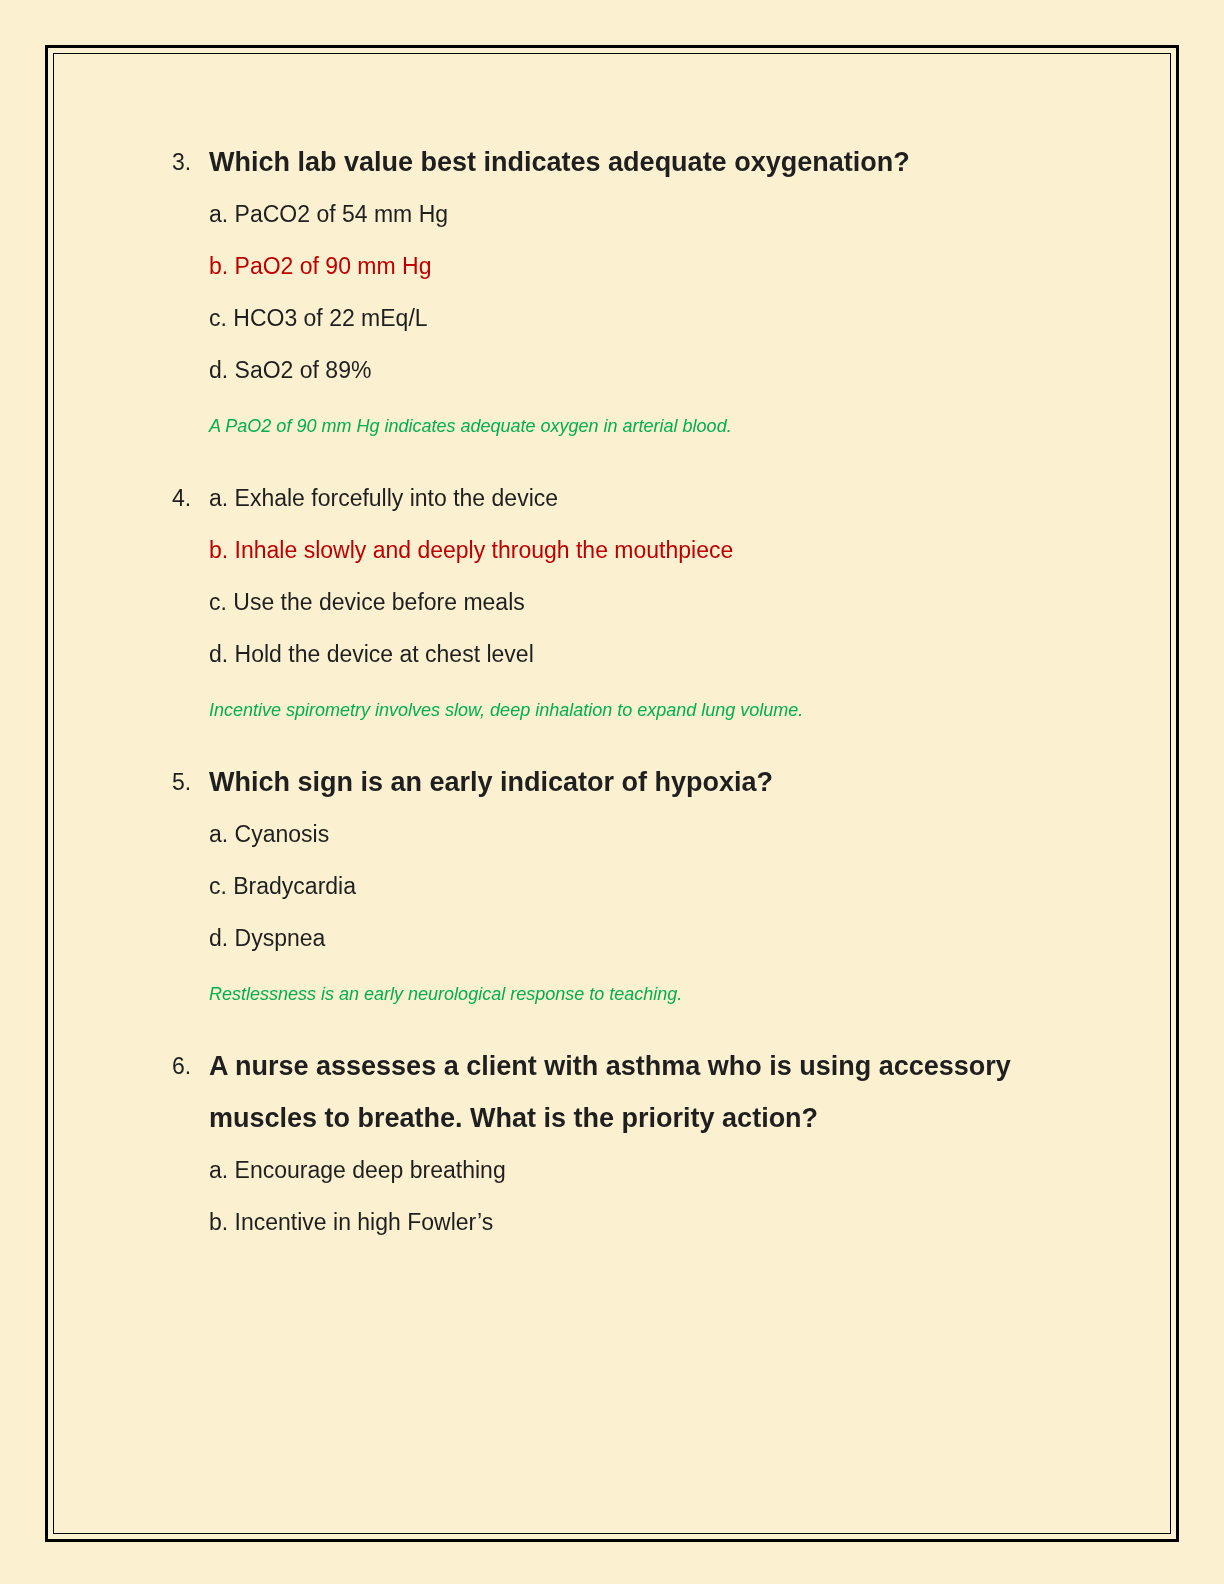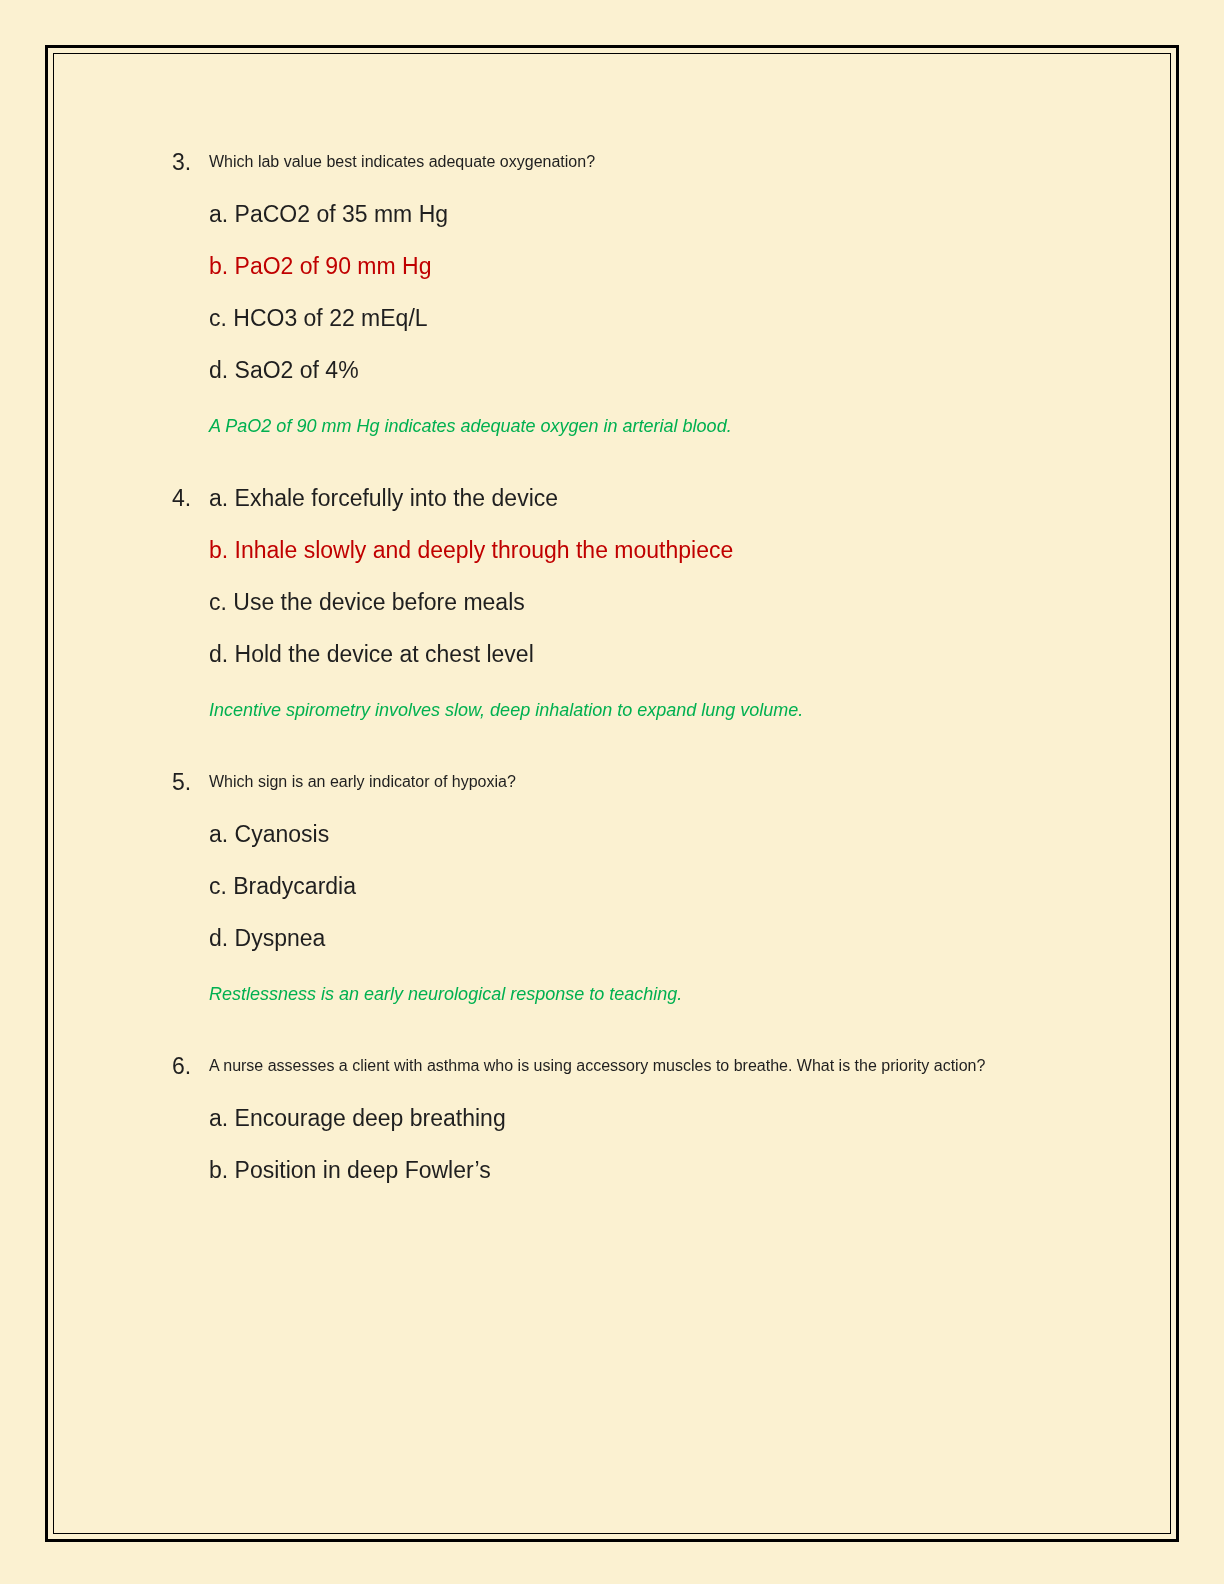--- a/index.html
+++ b/index.html
@@ -55,22 +55,23 @@
     font-size: 23px;
     line-height: 52px;
   }
 
   .q-body {
     flex: 1 1 auto;
     max-width: 872px;
   }
 
   .q-text {
-    font-size: 16px;
+    font-size: 27px;
     line-height: 52px;
+    font-weight: bold;
   }
 
   .q-option {
     font-size: 23px;
     line-height: 52px;
   }
 
   .q-option.correct {
     color: #c00000;
   }
@@ -86,24 +87,24 @@
 <body>
 
 <div class="page">
   <div class="frame-outer">
     <div class="frame-inner"></div>
     <div class="content" id="questions-container">
         <div class="question">
           <div class="q-number">3.</div>
           <div class="q-body">
             <div class="q-text">Which lab value best indicates adequate oxygenation?</div>
-            <div class="q-option">a. PaCO2 of 35 mm Hg</div>
+            <div class="q-option">a. PaCO2 of 54 mm Hg</div>
             <div class="q-option correct">b. PaO2 of 90 mm Hg</div>
             <div class="q-option">c. HCO3 of 22 mEq/L</div>
-            <div class="q-option">d. SaO2 of 4%</div>
+            <div class="q-option">d. SaO2 of 89%</div>
             <div class="q-explanation">A PaO2 of 90 mm Hg indicates adequate oxygen in arterial blood.</div>
           </div>
         </div>
         <div class="question">
           <div class="q-number">4.</div>
           <div class="q-body">
             <div class="q-option">a. Exhale forcefully into the device</div>
             <div class="q-option correct">b. Inhale slowly and deeply through the mouthpiece</div>
             <div class="q-option">c. Use the device before meals</div>
             <div class="q-option">d. Hold the device at chest level</div>
@@ -118,18 +119,18 @@
             <div class="q-option">c. Bradycardia</div>
             <div class="q-option">d. Dyspnea</div>
             <div class="q-explanation">Restlessness is an early neurological response to teaching.</div>
           </div>
         </div>
         <div class="question">
           <div class="q-number">6.</div>
           <div class="q-body">
             <div class="q-text">A nurse assesses a client with asthma who is using accessory muscles to breathe. What is the priority action?</div>
             <div class="q-option">a. Encourage deep breathing</div>
-            <div class="q-option">b. Position in deep Fowler’s</div>
+            <div class="q-option">b. Incentive in high Fowler’s</div>
           </div>
         </div>
       </div>
   </div>
 </div>
 
 </body></html>

